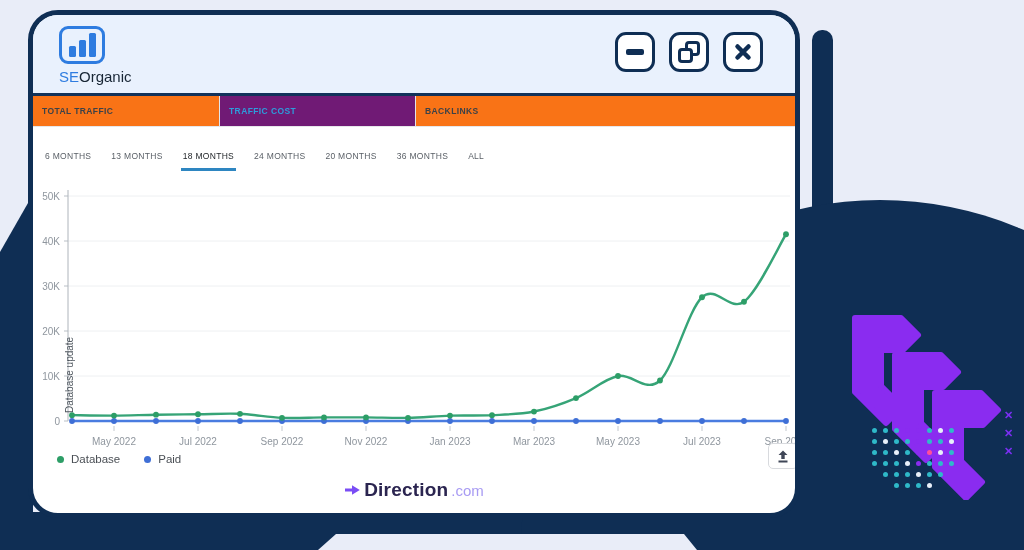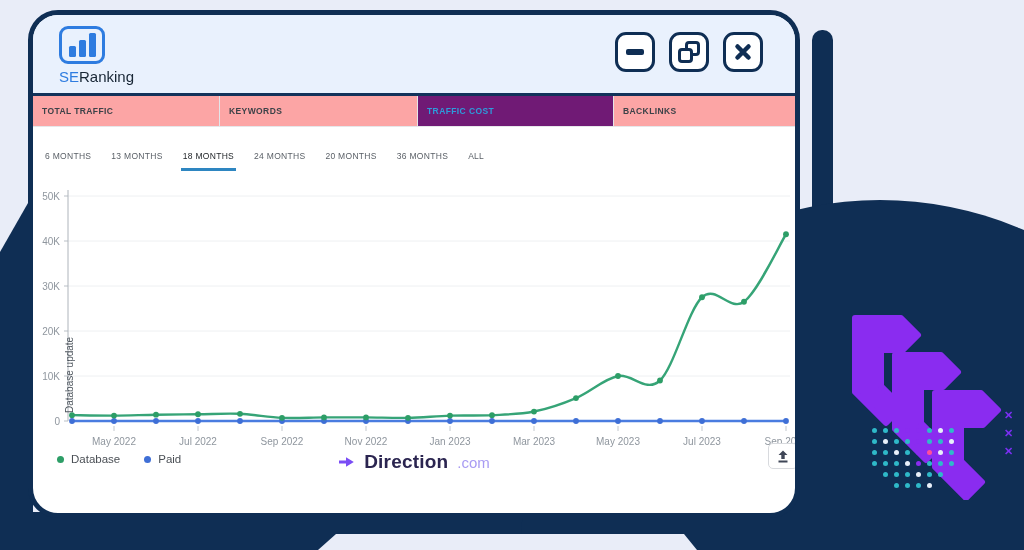--- a/index.html
+++ b/index.html
@@ -35,21 +35,21 @@
   .ic-min{width:18px;height:6px;background:#0f2e54;border-radius:2px;}
   .ic-restore{position:relative;width:22px;height:22px;}
   .ic-restore .back{position:absolute;right:0;top:0;width:15px;height:15px;border:3px solid #0f2e54;
                     border-radius:4px;box-sizing:border-box;}
   .ic-restore .front{position:absolute;left:0;bottom:0;width:15px;height:15px;border:3px solid #0f2e54;
                      border-radius:4px;box-sizing:border-box;background:#fff;}
 
   
   .tab-row{position:absolute;top:81px;left:0;width:100%;height:31px;display:flex;background:#fff;
            border-bottom:1px solid #e5e7ea;box-sizing:border-box;}
-  .tab{height:100%;display:flex;align-items:center;padding-left:9px;background:#fca5a5;
+  .tab{height:100%;display:flex;align-items:center;padding-left:9px;background:#f97316;
        border-right:1px solid #e3e5e9;font-size:8.5px;font-weight:bold;letter-spacing:.4px;
        color:#3c4248;box-sizing:border-box;cursor:pointer;}
   .t0{width:187px}.t1{width:198px}.t2{width:196px}.t3{flex:1;border-right:none}
   .tab.active{background:#701a75;color:#2d9cdb;}
 
   
   .range-row{position:absolute;top:136px;left:10px;display:flex;gap:16px;}
   .range{font-size:8.5px;font-weight:normal;letter-spacing:.3px;color:#595f66;padding:0 2px 7px 2px;cursor:pointer;}
   .range.active{color:#23272b;border-bottom:3px solid #2e86c1;}
 
@@ -59,22 +59,22 @@
 
   .legend{position:absolute;left:24px;top:438px;display:flex;gap:24px;align-items:center;
           font-size:11.5px;color:#4a4f55;}
   .legend-item{display:flex;align-items:center;cursor:pointer;}
   .legend-dot{width:7px;height:7px;border-radius:50%;margin-right:7px;display:inline-block;background:#888;}
 
   .export-btn{position:absolute;left:735px;top:428px;width:30px;height:26px;border:1px solid #d8dade;
               border-radius:5px;background:#fff;display:flex;align-items:center;justify-content:center;
               cursor:pointer;box-sizing:border-box;padding:0;}
 
-  .direction{position:absolute;left:0;top:436px;width:100%;display:flex;justify-content:center;
-             align-items:center;gap:9px;}
+  .direction{position:absolute;left:0;top:464px;width:100%;display:flex;justify-content:center;
+             align-items:center;gap:3px;}
   .dir-name{font-size:19px;font-weight:bold;color:#2b2550;letter-spacing:.2px;}
   .dir-tld{font-size:15px;color:#a89bf3;}
 
   
   .chevrons{position:absolute;left:820px;top:270px;z-index:6;}
   .dots{position:absolute;left:872px;top:428px;z-index:6;display:flex;flex-direction:column;gap:6px;}
   .dot-row{display:flex;gap:6px;}
   .dot{width:5px;height:5px;border-radius:50%;display:inline-block;}
   .xmarks{position:absolute;left:1004px;top:410px;z-index:6;display:flex;flex-direction:column;gap:7px;
           color:#7b2ff2;font-size:11px;font-weight:bold;line-height:1;}
@@ -93,21 +93,21 @@
   <div class="card">
 
     <div class="card-header">
       <div class="brand">
         <div class="logo-icon">
           <span class="bar b1"></span>
             <span class="bar b2"></span>
             <span class="bar b3"></span>
         </div>
         <div class="brand-text">
-          <span class="se">SE</span><span class="ranking">Ranking</span>
+          <span class="se">SE</span><span class="ranking">Organic</span>
         </div>
       </div>
 
       <div class="win-controls">
         <button class="win-btn">
           <span class="ic-min"></span>
         </button>
         <button class="win-btn">
           <span class="ic-restore">
             <span class="back"></span>
@@ -117,21 +117,20 @@
         <button class="win-btn">
           <svg width="20" height="20" viewBox="0 0 20 20">
             <path d="M4.5 4.5 L15.5 15.5 M15.5 4.5 L4.5 15.5" stroke="#0f2e54" stroke-width="4.5" stroke-linecap="round" fill="none"></path>
           </svg>
         </button>
       </div>
     </div>
 
     <div class="tab-row">
       <div class="tab t0">TOTAL TRAFFIC</div>
-      <div class="tab t1">KEYWORDS</div>
       <div class="tab t2 active">TRAFFIC COST</div>
       <div class="tab t3">BACKLINKS</div>
     </div>
 
     <div class="range-row">
       <div class="range">6 MONTHS</div>
       <div class="range">13 MONTHS</div>
       <div class="range active">18 MONTHS</div>
       <div class="range">24 MONTHS</div>
       <div class="range">20 MONTHS</div>

